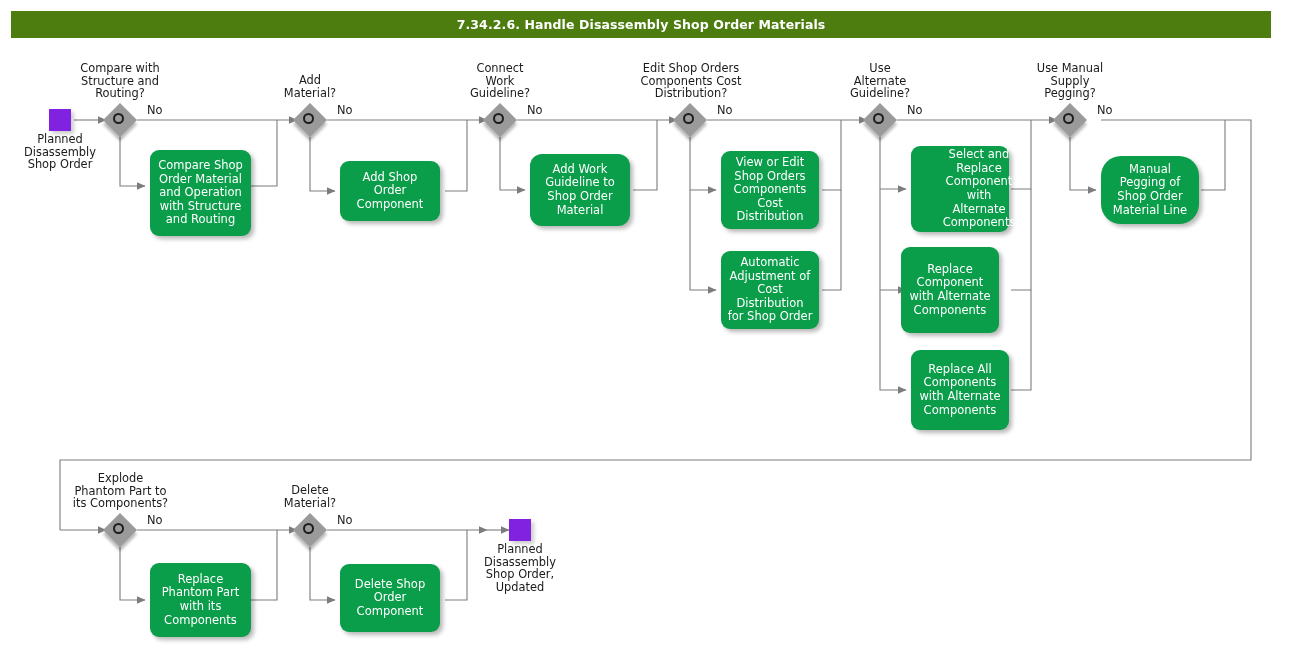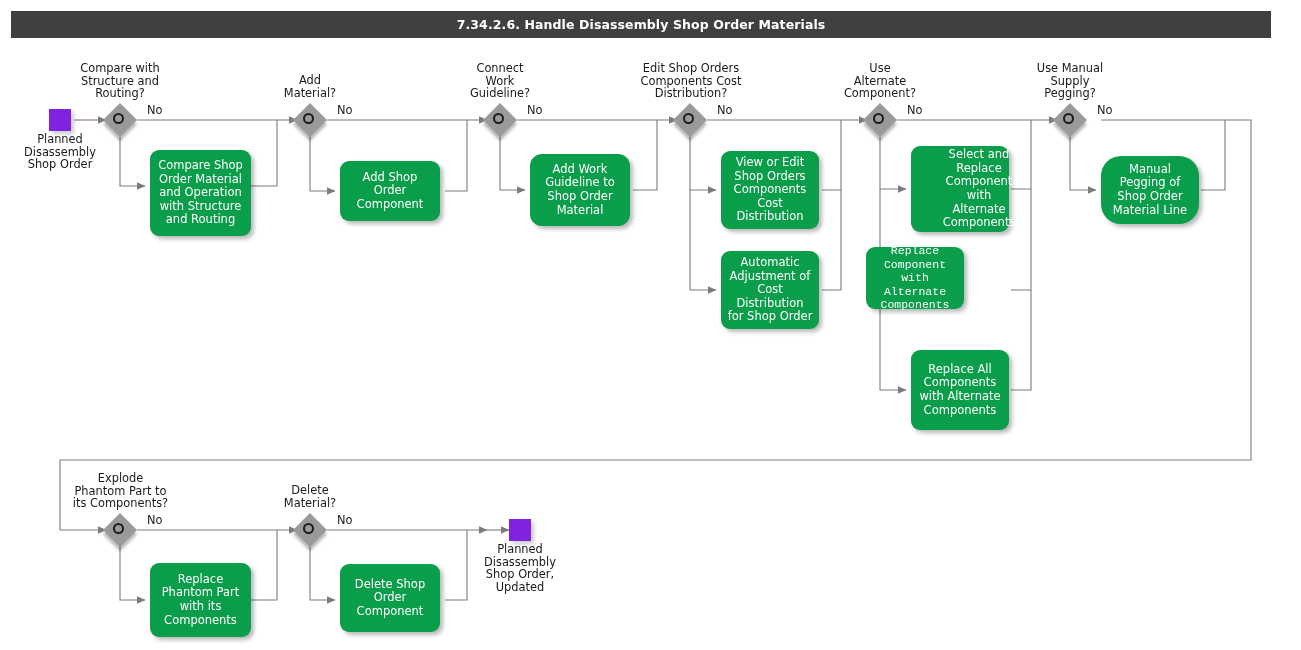--- a/index.html
+++ b/index.html
@@ -1,21 +1,21 @@
 <!DOCTYPE html>
 <html><head>
 <meta charset="utf-8">
 <style>
   html,body{margin:0;padding:0;background:#ffffff;}
   body{width:1301px;height:650px;position:relative;overflow:hidden;
        font-family:"DejaVu Sans",sans-serif;}
   #canvas{position:absolute;inset:0;width:1301px;height:650px;}
 
   .titlebar{position:absolute;left:11px;top:11px;width:1260px;height:27px;
-            background:#404040;display:flex;align-items:center;justify-content:center;}
+            background:#4d7c0f;display:flex;align-items:center;justify-content:center;}
   .titlebar span{color:#ffffff;font-size:12.5px;font-weight:bold;
                  font-family:"DejaVu Sans",sans-serif;letter-spacing:.1px;}
 
   .node{position:absolute;}
 
   
   .act{background:#0A9D4A;border-radius:9px;
        box-shadow:3px 3px 4px rgba(0,0,0,.28);
        display:flex;align-items:center;justify-content:center;text-align:center;
        color:#ffffff;font-size:11.5px;line-height:13.6px;padding:4px 6px;
@@ -153,21 +153,21 @@
 Components Cost
 Distribution?</div>
 <div class="no" style="left:717px;top:104px;">No</div>
 
 <div class="node dec" style="left:863px;top:103px;">
     <i class="dm"></i>
     <i class="dc"></i>
   </div>
 <div class="lbl" style="left:820px;top:62px;width:120px;">Use
 Alternate
-Component?</div>
+Guideline?</div>
 <div class="no" style="left:907px;top:104px;">No</div>
 
 <div class="node dec" style="left:1053px;top:103px;">
     <i class="dm"></i>
     <i class="dc"></i>
   </div>
 <div class="lbl" style="left:1010px;top:62px;width:120px;">Use Manual
 Supply
 Pegging?</div>
 <div class="no" style="left:1097px;top:104px;">No</div>
@@ -212,21 +212,21 @@
 Adjustment of
 Cost Distribution
 for Shop Order</div>
 
 <div class="node act" style="left:911px;top:146px;width:98px;height:86px;padding-left:44px;">Select and
 Replace
 Component with
 Alternate
 Components</div>
 
-<div class="node act" style="left:866px;top:247px;width:98px;height:62px;font-family:Liberation Mono, monospace;">Replace
+<div class="node act" style="left:901px;top:247px;width:98px;height:86px;">Replace
 Component
 with
 Alternate
 Components</div>
 
 <div class="node act" style="left:911px;top:350px;width:98px;height:80px;">Replace All
 Components
 with Alternate
 Components</div>
 

